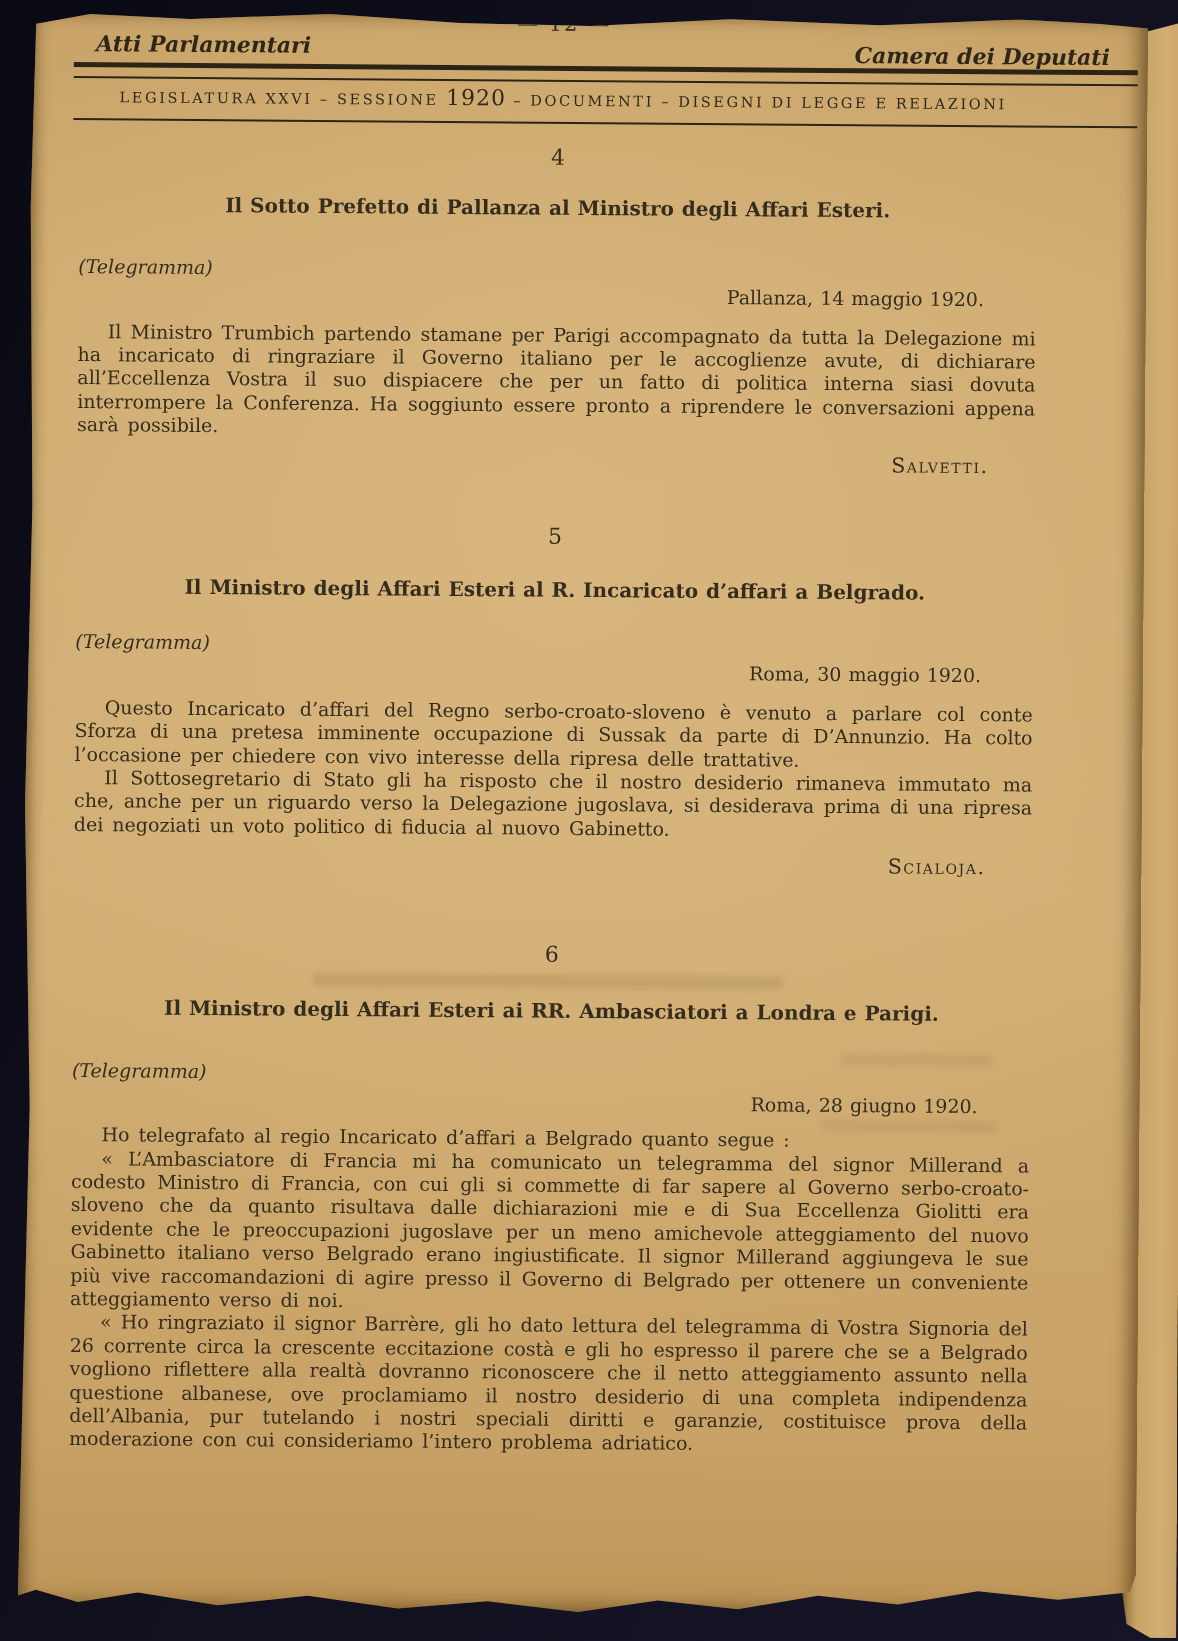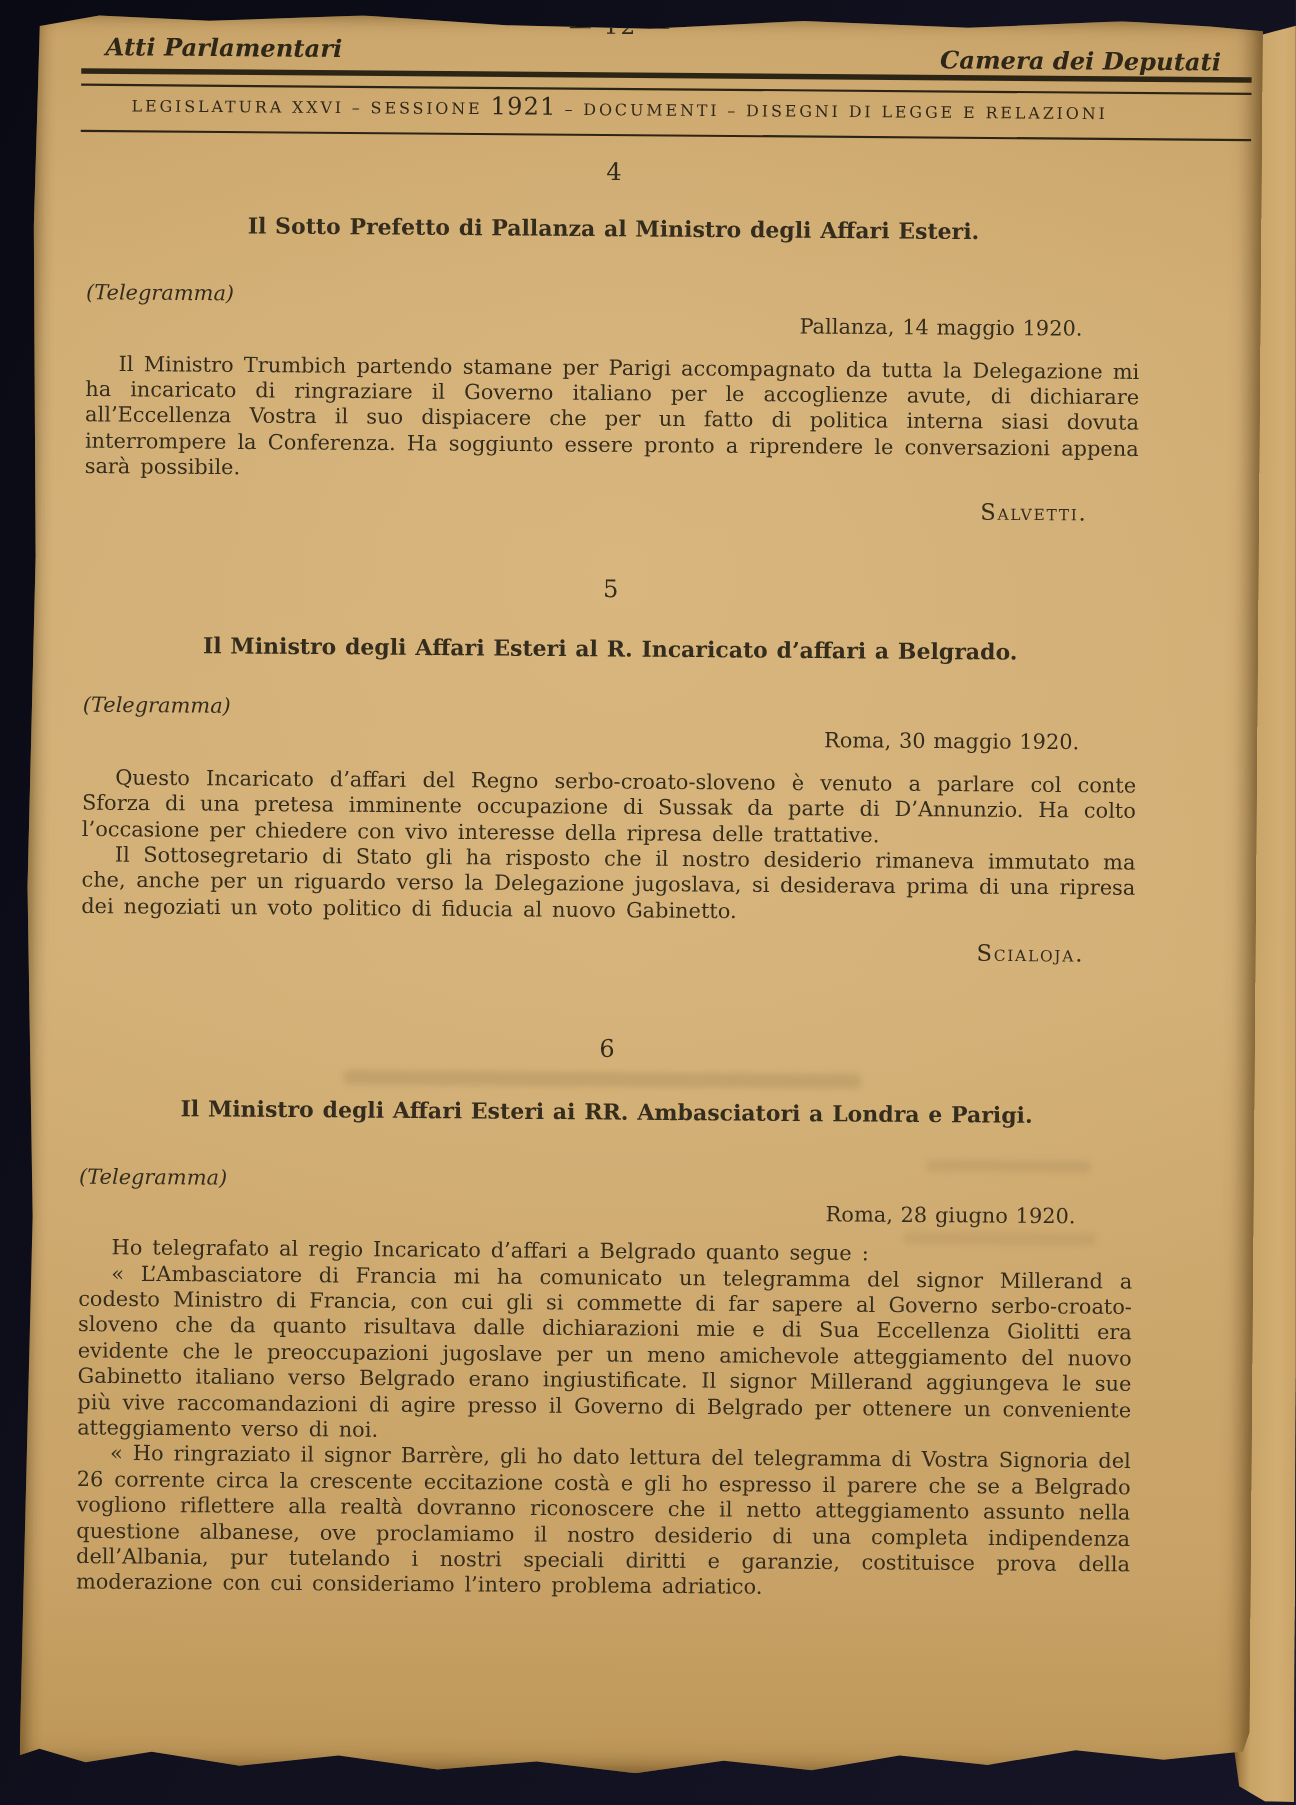--- a/index.html
+++ b/index.html
@@ -121,21 +121,21 @@
 <div class="stage">
 
   <div class="under-page"></div>
 
   <div class="page">
 
     <div class="pgnum">— 12 —</div>
     <div class="masthead-left">Atti Parlamentari</div>
     <div class="masthead-right">Camera dei Deputati</div>
     <div class="rule-double"></div>
-    <div class="session"><span>LEGISLATURA XXVI – SESSIONE</span> <span class="year">1921</span> <span>– DOCUMENTI – DISEGNI DI LEGGE E RELAZIONI</span></div>
+    <div class="session"><span>LEGISLATURA XXVI – SESSIONE</span> <span class="year">1920</span> <span>– DOCUMENTI – DISEGNI DI LEGGE E RELAZIONI</span></div>
     <div class="rule-thin"></div>
 
     <div class="ghost g1"></div>
     <div class="ghost g2"></div>
     <div class="ghost g3"></div>
 
     <div class="content">
 
       <div class="sec-number n4">4</div>
       <div class="sec-title t4">Il Sotto Prefetto di Pallanza al Ministro degli Affari Esteri.</div>

